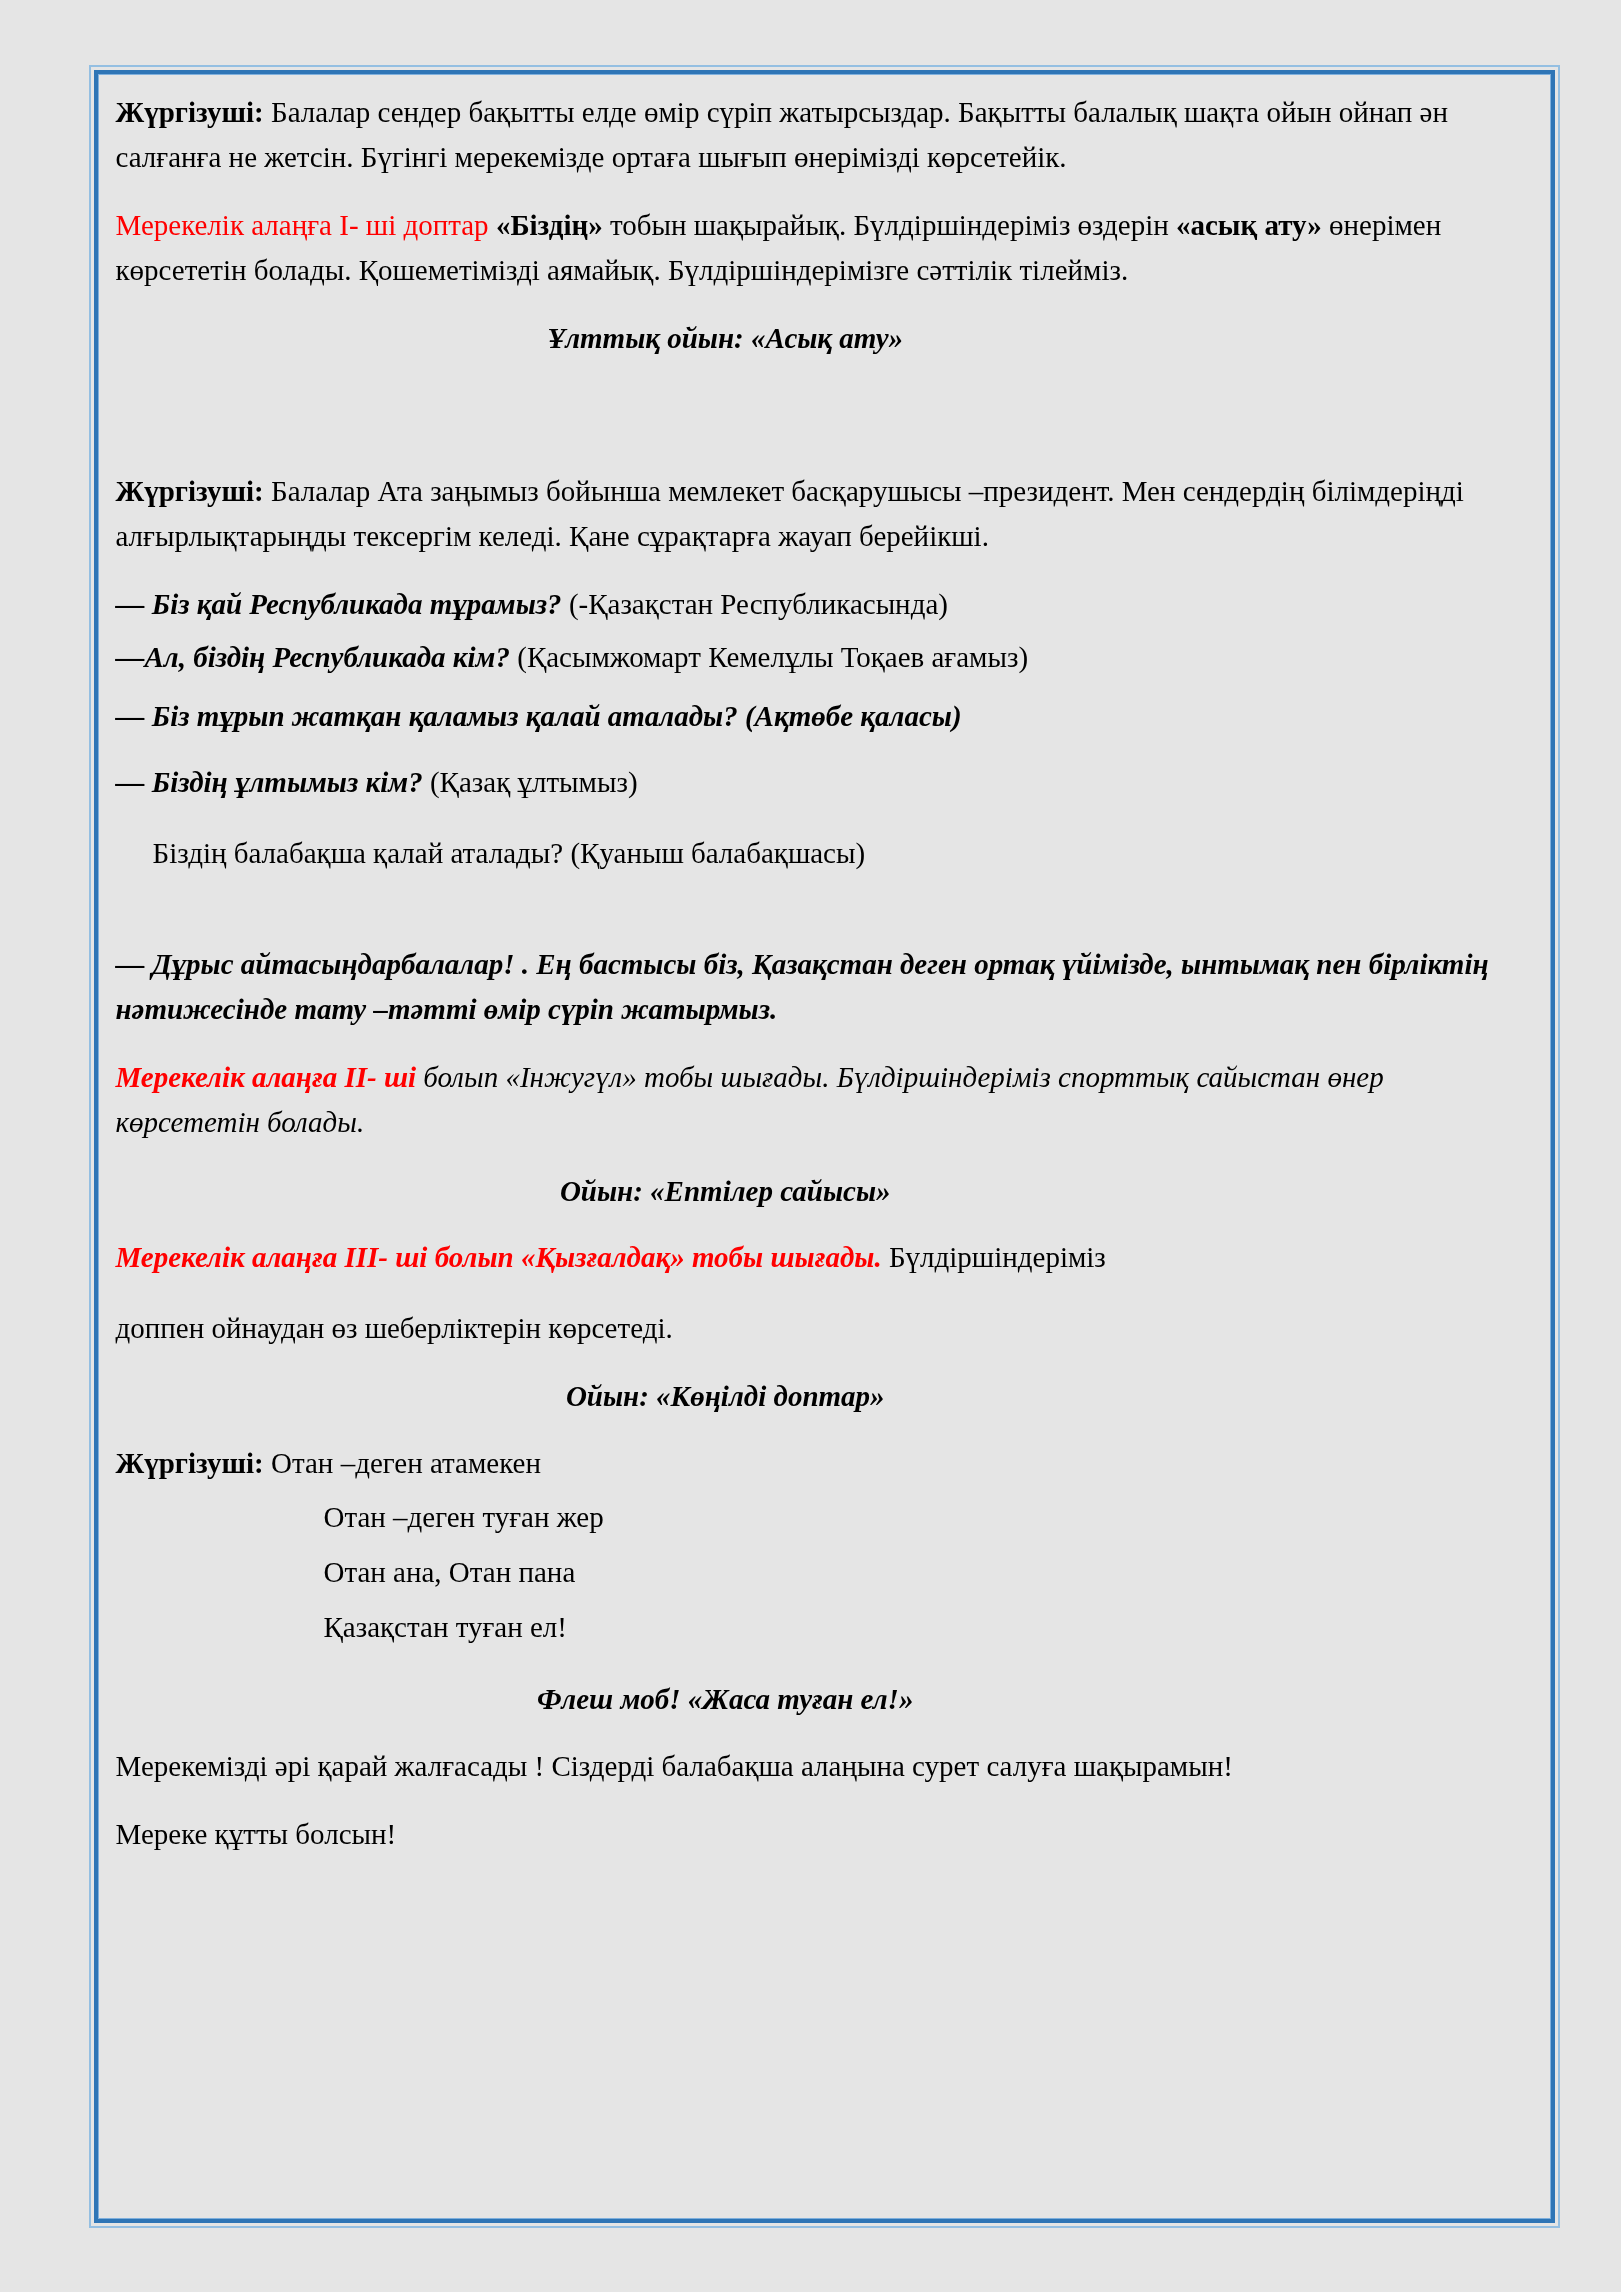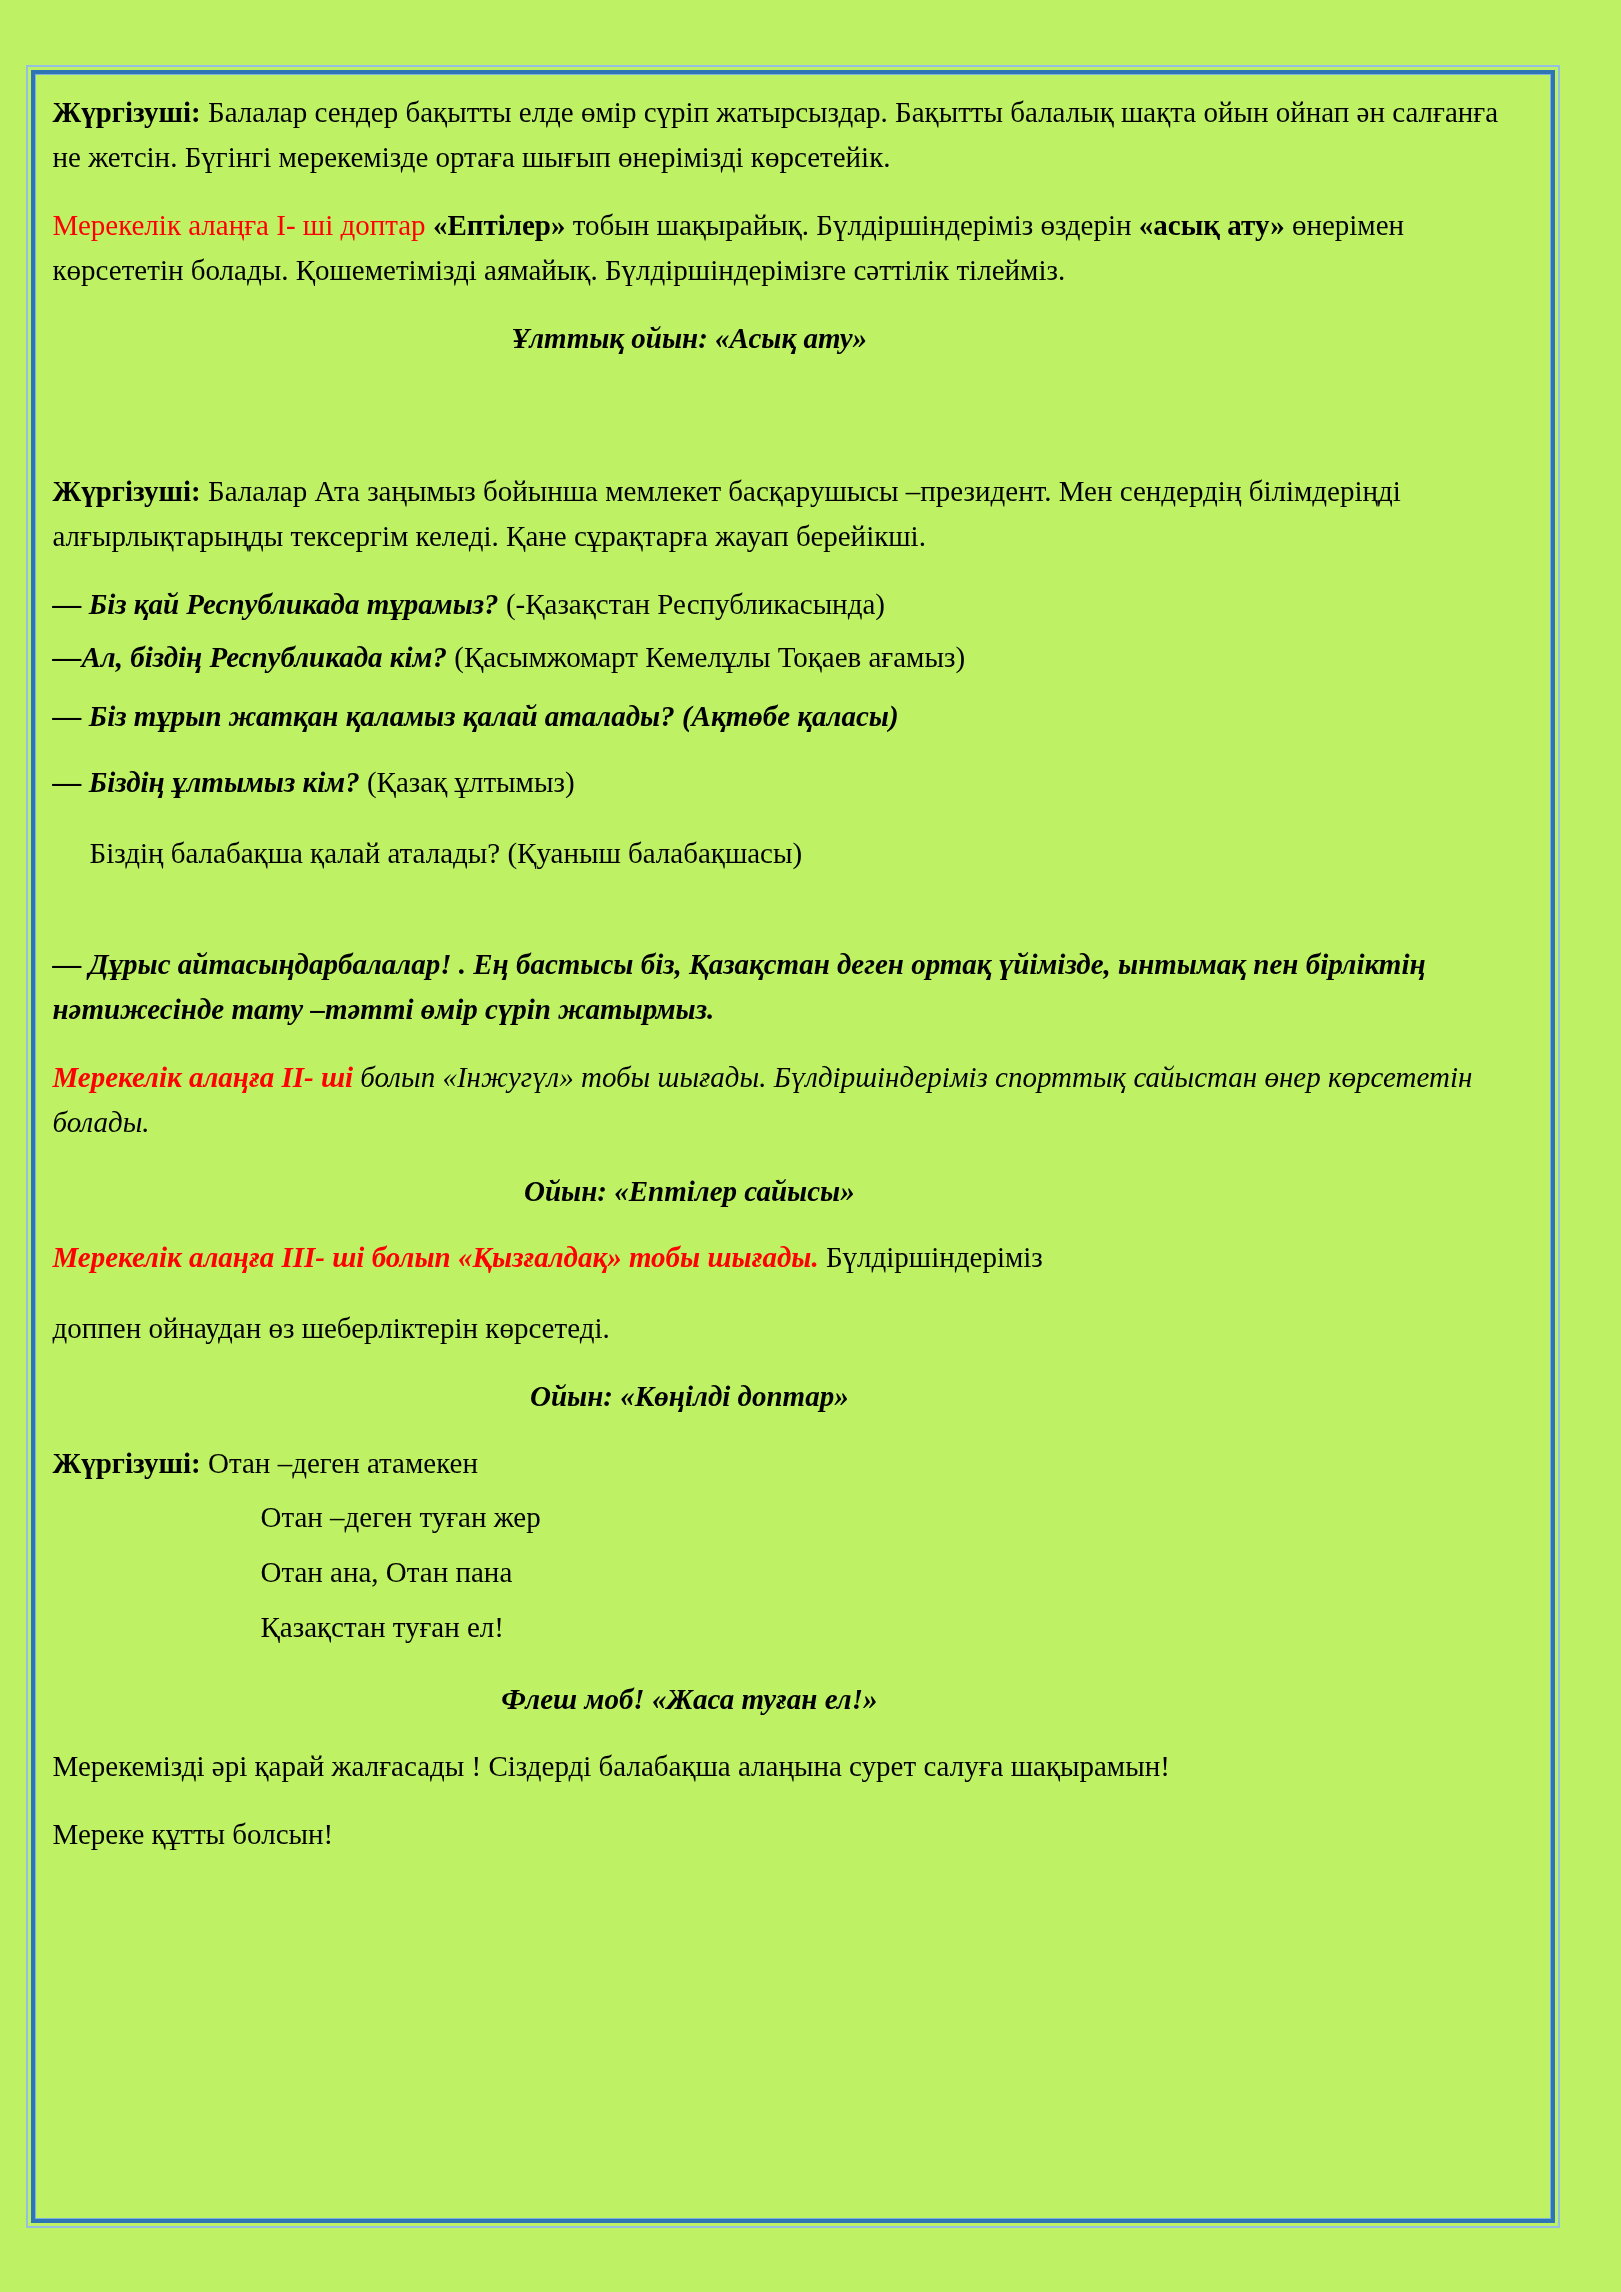--- a/index.html
+++ b/index.html
@@ -3,23 +3,23 @@
 <meta charset="utf-8">
 <style>
   html, body {
     margin: 0;
     padding: 0;
     background: #ffffff;
   }
   .page {
     width: 1621px;
     height: 2293px;
-    background: #bef264;
+    background: #e5e5e5;
     box-sizing: border-box;
-    padding: 65px 61px 65px 26px;
+    padding: 65px 61px 65px 89px;
     font-family: "Liberation Serif", "DejaVu Serif", serif;
     color: #000000;
   }
   .border-outer {
     box-sizing: border-box;
     height: 100%;
     border: 2px solid #94bfe2;
     padding: 2.9px;
   }
   .border-inner {
@@ -57,21 +57,21 @@
   .italic { font-style: italic; }
 </style>
 </head>
 <body>
 
 <div class="page">
   <div class="border-outer">
     <div class="border-inner">
       <div class="content">
           <p class="para normal"><span class="bold">Жүргізуші:</span><span> Балалар сендер бақытты елде өмір сүріп жатырсыздар. Бақытты балалық шақта ойын ойнап ән салғанға не жетсін. Бүгінгі мерекемізде ортаға шығып өнерімізді көрсетейік.</span></p>
-          <p class="para normal"><span style="color: rgb(255, 0, 0);">Мерекелік алаңға І- ші доптар </span><span class="bold">«Ептілер»</span><span> тобын шақырайық. Бүлдіршіндеріміз өздерін </span><span class="bold">«асық ату»</span><span>  өнерімен көрсететін болады. Қошеметімізді аямайық. Бүлдіршіндерімізге сәттілік тілейміз.</span></p>
+          <p class="para normal"><span style="color: rgb(255, 0, 0);">Мерекелік алаңға І- ші доптар </span><span class="bold">«Біздің»</span><span> тобын шақырайық. Бүлдіршіндеріміз өздерін </span><span class="bold">«асық ату»</span><span>  өнерімен көрсететін болады. Қошеметімізді аямайық. Бүлдіршіндерімізге сәттілік тілейміз.</span></p>
           <p class="para heading"><span class="bold italic">Ұлттық ойын: «Асық ату»</span></p>
           <p class="para blank"></p>
           <p class="para blank"></p>
           <p class="para normal"><span class="bold">Жүргізуші:</span><span>  Балалар Ата заңымыз бойынша мемлекет басқарушысы –президент. Мен сендердің білімдеріңді алғырлықтарыңды тексергім келеді. Қане сұрақтарға жауап берейікші.</span></p>
           <p class="para q1"><span class="bold italic">— Біз қай Республикада тұрамыз?</span><span>   (-Қазақстан Республикасында)</span></p>
           <p class="para q2"><span class="bold italic">—Ал, біздің Республикада кім?</span><span>     (Қасымжомарт Кемелұлы Тоқаев ағамыз)</span></p>
           <p class="para q3"><span class="bold italic">— Біз тұрып жатқан қаламыз қалай аталады? (Ақтөбе қаласы)</span></p>
           <p class="para q4"><span class="bold italic">— Біздің ұлтымыз кім?</span><span>     (Қазақ ұлтымыз)</span></p>
           <p class="para indent"><span>Біздің балабақша қалай аталады?  (Қуаныш балабақшасы)</span></p>
           <p class="para blank"></p>

